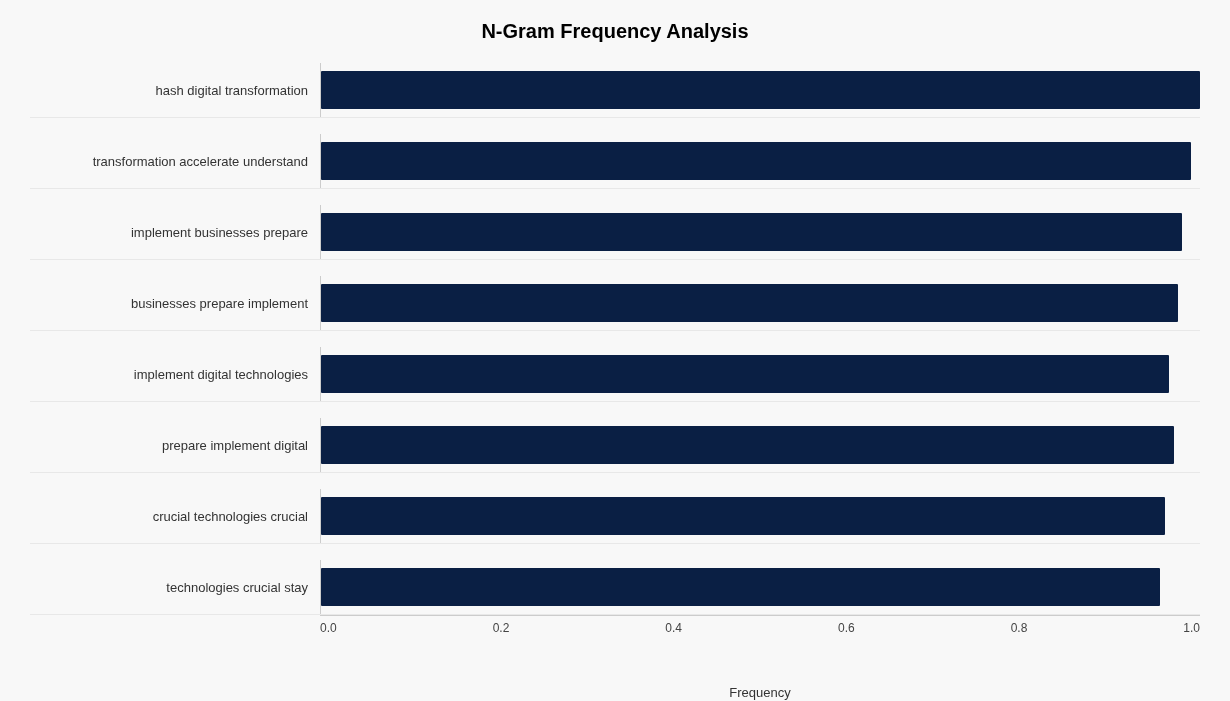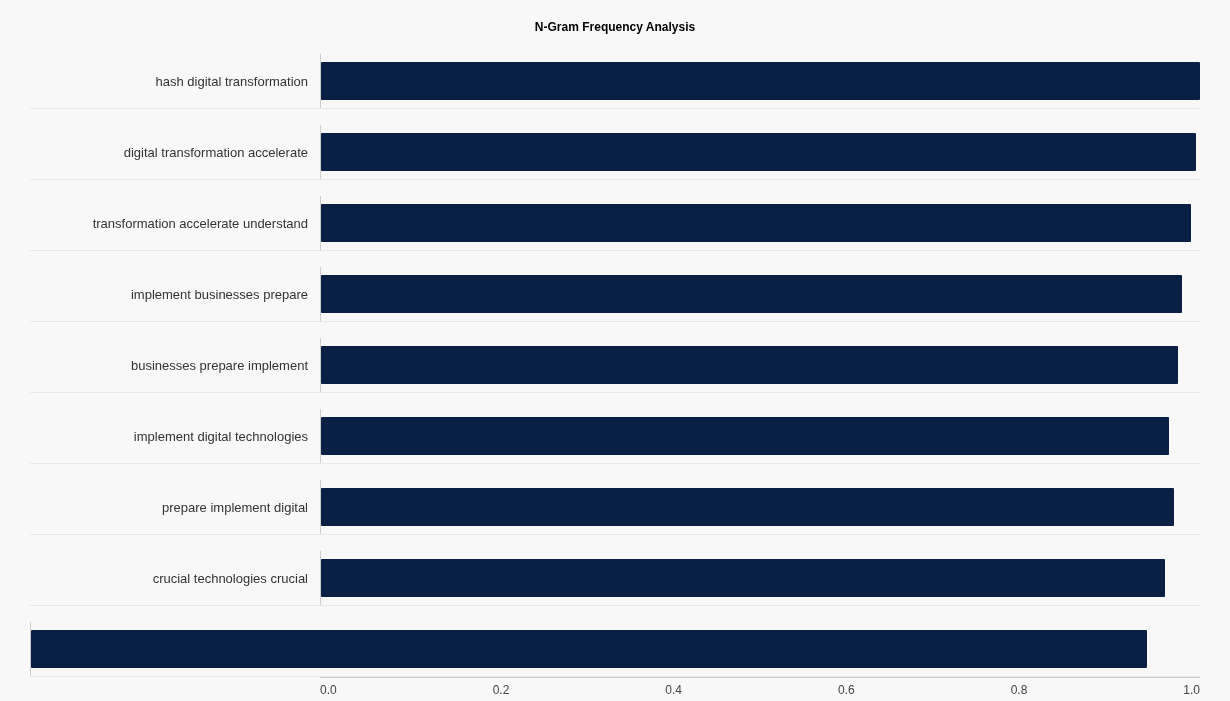--- a/index.html
+++ b/index.html
@@ -13,21 +13,21 @@
       height: 701px;
       background-color: #f8f8f8;
       font-family: Arial, sans-serif;
       display: flex;
       flex-direction: column;
       align-items: center;
       padding: 20px 30px 10px 30px;
     }
 
     .chart-title {
-      font-size: 12px;
+      font-size: 20px;
       font-weight: bold;
       margin-bottom: 20px;
       text-align: center;
     }
 
     .chart-container {
       width: 100%;
       flex: 1;
       display: flex;
       flex-direction: column;
@@ -107,26 +107,20 @@
 <div class="chart-container">
   <div class="bars-area" id="bars-area">
 
   <div class="bar-row">
         <div class="bar-label">hash digital transformation</div>
         <div class="bar-track">
           <div class="bar-fill" style="width: 100%; background-color: rgb(10, 31, 68);"></div>
         </div>
       </div>
       <div class="bar-row">
-        <div class="bar-label">digital transformation accelerate</div>
-        <div class="bar-track">
-          <div class="bar-fill" style="width: 99.5%; background-color: rgb(10, 31, 68);"></div>
-        </div>
-      </div>
-      <div class="bar-row">
         <div class="bar-label">transformation accelerate understand</div>
         <div class="bar-track">
           <div class="bar-fill" style="width: 99%; background-color: rgb(10, 31, 68);"></div>
         </div>
       </div>
       <div class="bar-row">
         <div class="bar-label">implement businesses prepare</div>
         <div class="bar-track">
           <div class="bar-fill" style="width: 98%; background-color: rgb(10, 31, 68);"></div>
         </div>
@@ -149,20 +143,21 @@
           <div class="bar-fill" style="width: 97%; background-color: rgb(10, 31, 68);"></div>
         </div>
       </div>
       <div class="bar-row">
         <div class="bar-label">crucial technologies crucial</div>
         <div class="bar-track">
           <div class="bar-fill" style="width: 96%; background-color: rgb(10, 31, 68);"></div>
         </div>
       </div>
       <div class="bar-row">
+        <div class="bar-label">technologies crucial stay</div>
         <div class="bar-track">
           <div class="bar-fill" style="width: 95.5%; background-color: rgb(10, 31, 68);"></div>
         </div>
       </div>
     </div>
   <div class="x-axis-area">
     <div class="x-axis-ticks" id="x-axis-ticks">
 
     <div class="x-tick">0.0</div>
         <div class="x-tick">0.2</div>

